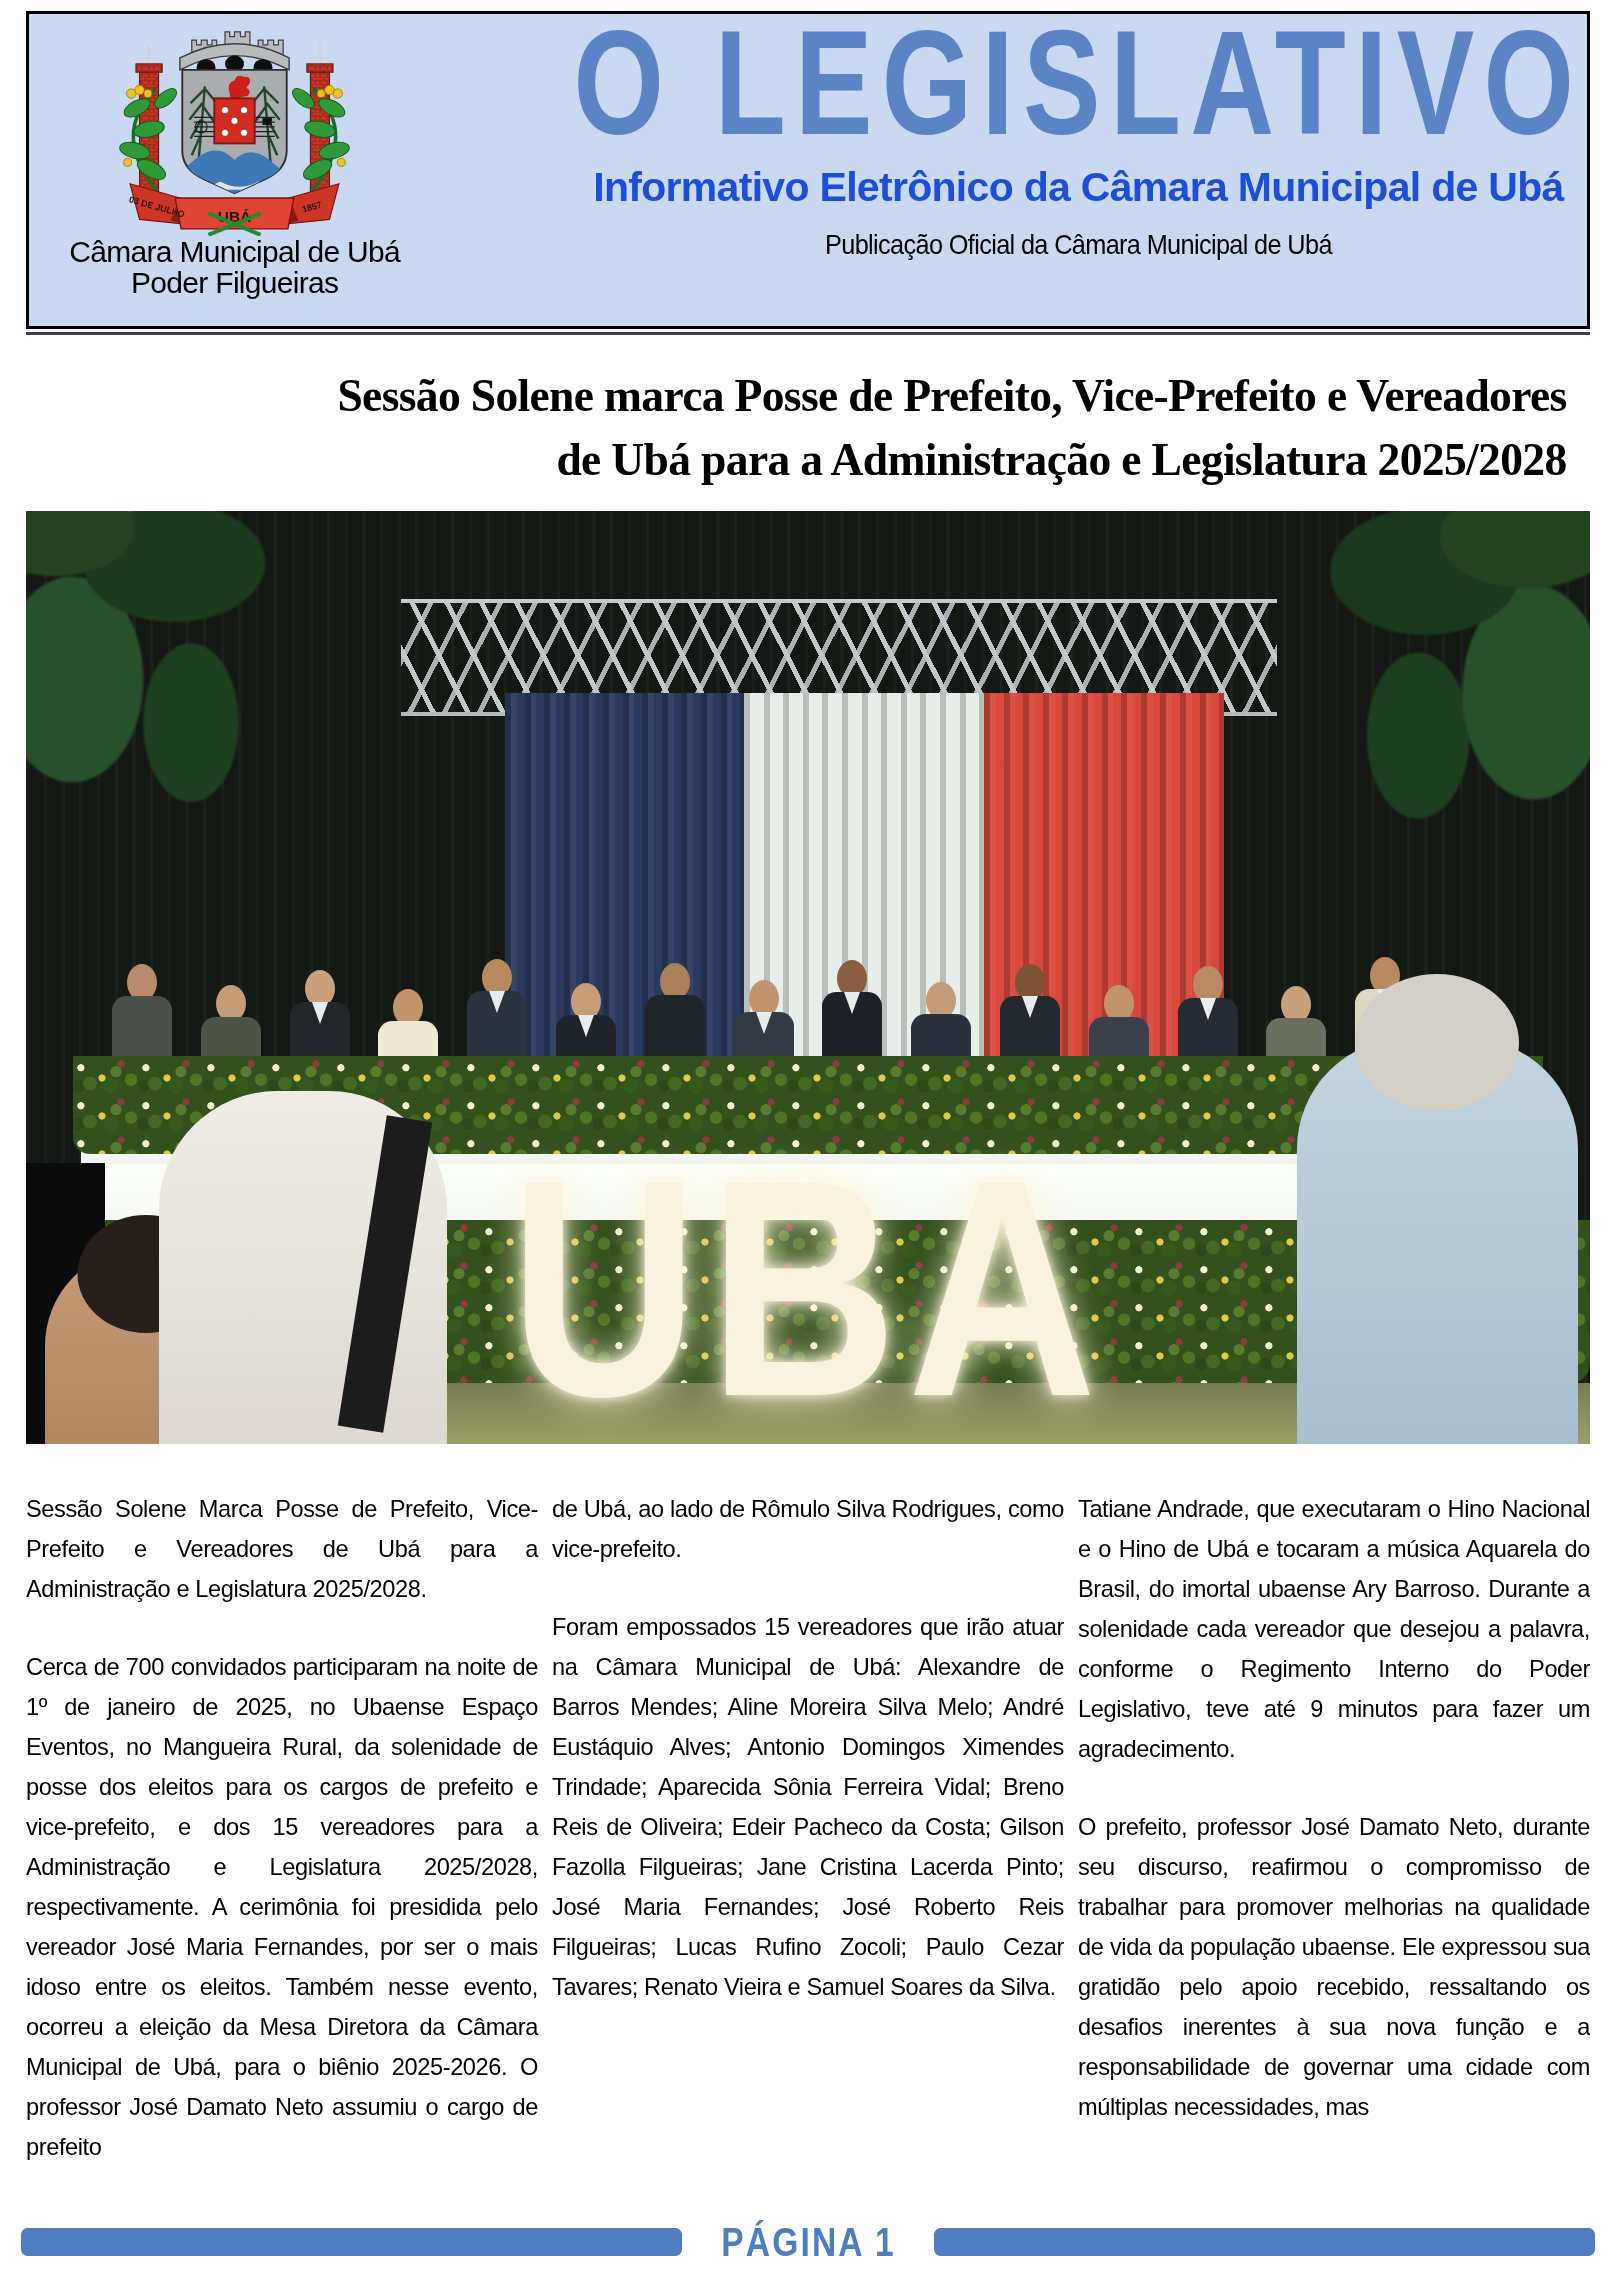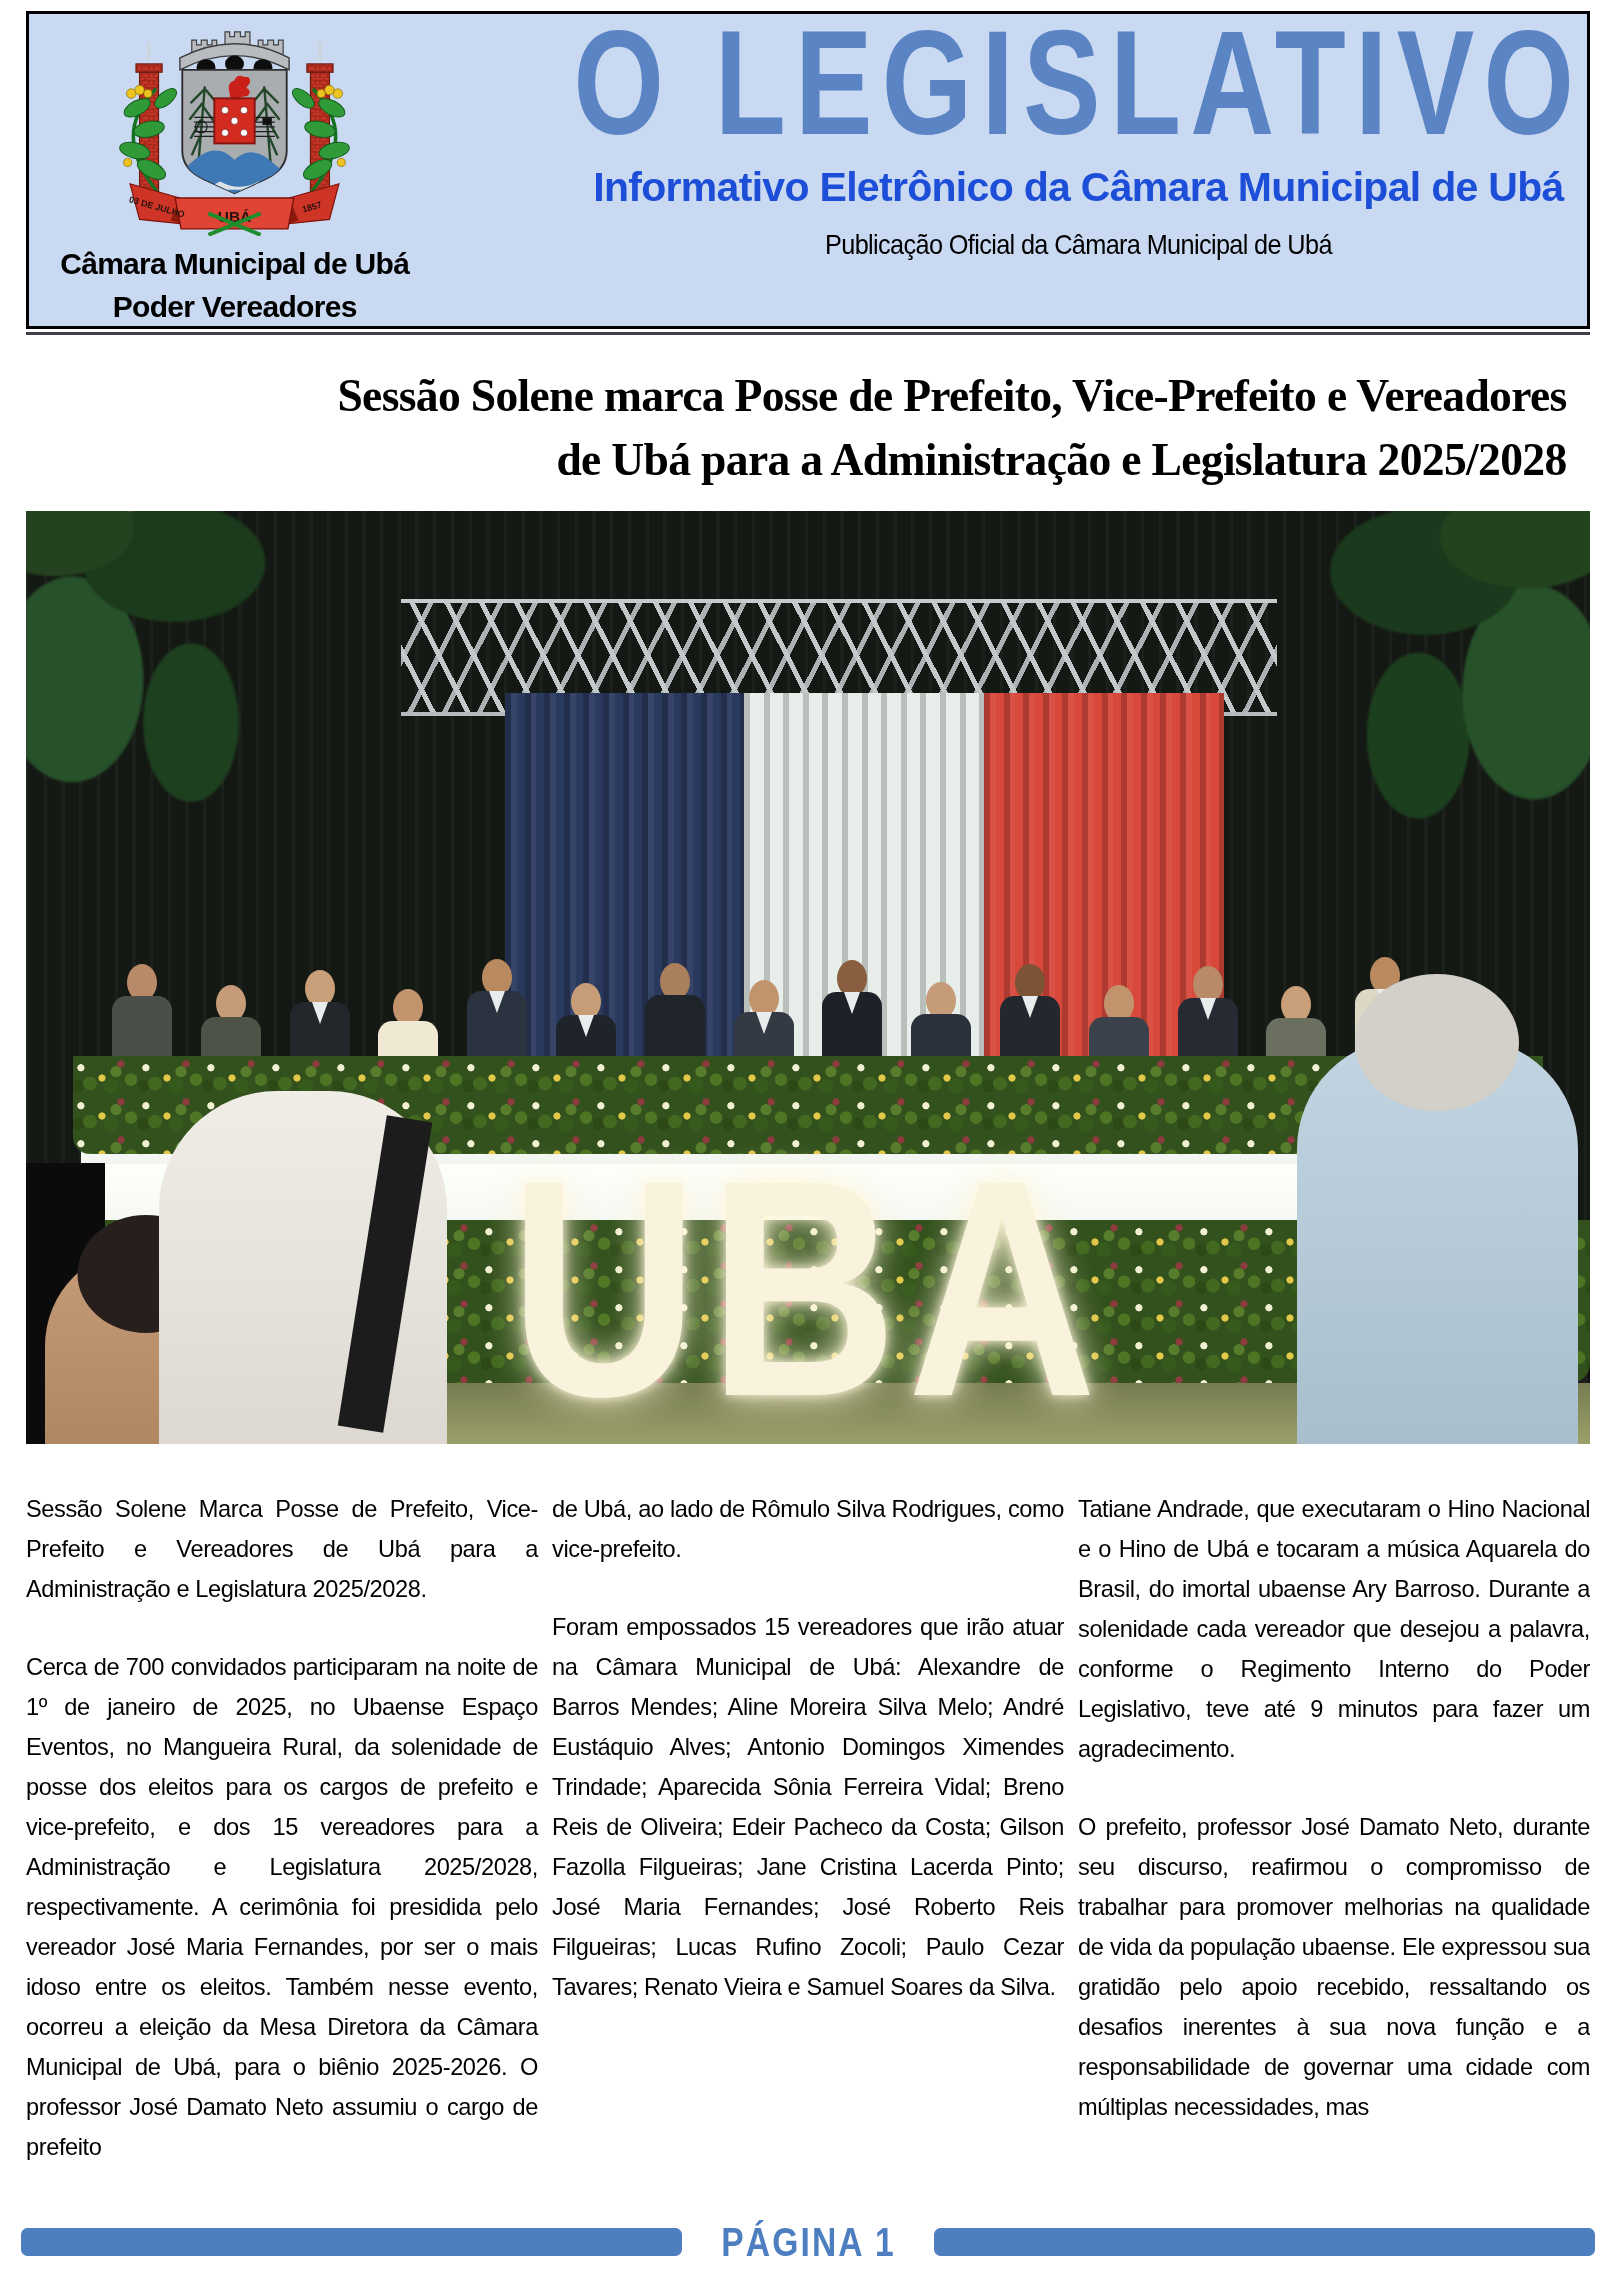--- a/index.html
+++ b/index.html
@@ -27,21 +27,21 @@
     padding: 3.9px 13px 2.6px 9.2px;
   }
   .header-rule { height: 3.3px; background: #3d3f49; margin-top: 3.3px; }
 
   .mast-left {
     width: 393px; flex: 0 0 auto;
     display: flex; flex-direction: column; align-items: center;
     padding-top: 2.6px;
   }
   .crest { width: 295px; height: 216px; flex: 0 0 auto; }
-  .org-line { font-weight: bold; font-size: 30px; line-height: 1.05; text-align: center; letter-spacing: -0.7px; margin-top: 12px; }
+  .org-line { font-weight: normal; font-size: 30px; line-height: 1.05; text-align: center; letter-spacing: -0.7px; }
 
   .mast-right {
     flex: 1 1 auto;
     display: flex; flex-direction: column; align-items: center;
     padding-top: 1.3px;
   }
   .title-wrap { display: flex; justify-content: center; width: 100%; height: 128px; align-items: center; }
   .newsletter-title {
     flex: 0 0 auto;
     font-weight: bold;
@@ -339,21 +339,21 @@
           <path d="M74,150 L78,172 L66,169 Z" fill="#8e1a0e"></path>
           <path d="M166,150 L162,172 L174,169 Z" fill="#8e1a0e"></path>
           <path d="M70,150 H170 L165,176 H75 Z" fill="#e04434" stroke="#7c130b" stroke-width="1.2"></path>
           <text x="54" y="160" transform="rotate(16 54 160)" font-size="7.5" font-weight="bold" fill="#26130f" text-anchor="middle">03 DE JULHO</text>
           <text x="120" y="170" font-size="13" font-weight="bold" fill="#26130f" text-anchor="middle">UBÁ</text>
           <text x="186" y="160" transform="rotate(-16 186 160)" font-size="7.5" font-weight="bold" fill="#26130f" text-anchor="middle">1857</text>
           <path d="M98,181 L142,163 M142,181 L98,163" stroke="#1f8c2d" stroke-width="3.4"></path>
         </g>
       </svg>
       <div class="org-line">Câmara Municipal de Ubá</div>
-      <div class="org-line">Poder Vereadores</div>
+      <div class="org-line">Poder Filgueiras</div>
     </div>
 
     <div class="mast-right">
       <div class="title-wrap">
         <div class="newsletter-title">O LEGISLATIVO</div>
       </div>
       <div class="newsletter-subtitle">Informativo Eletrônico da Câmara Municipal de Ubá</div>
       <div class="publication-line">Publicação Oficial da Câmara Municipal de Ubá</div>
     </div>
   </div>

